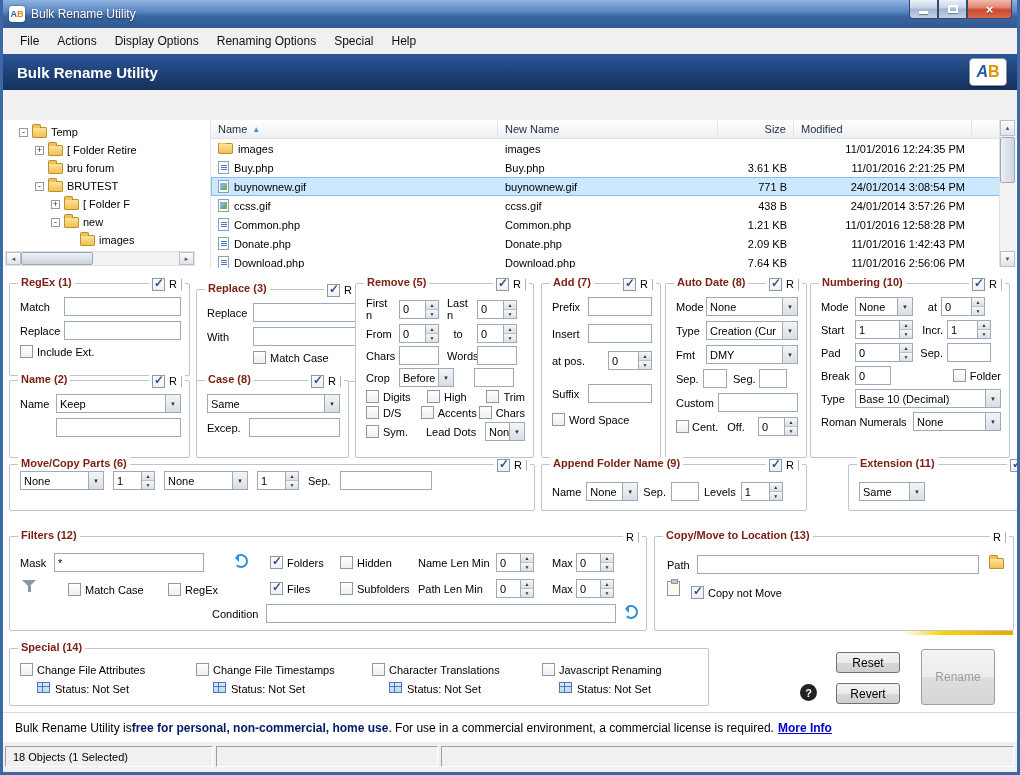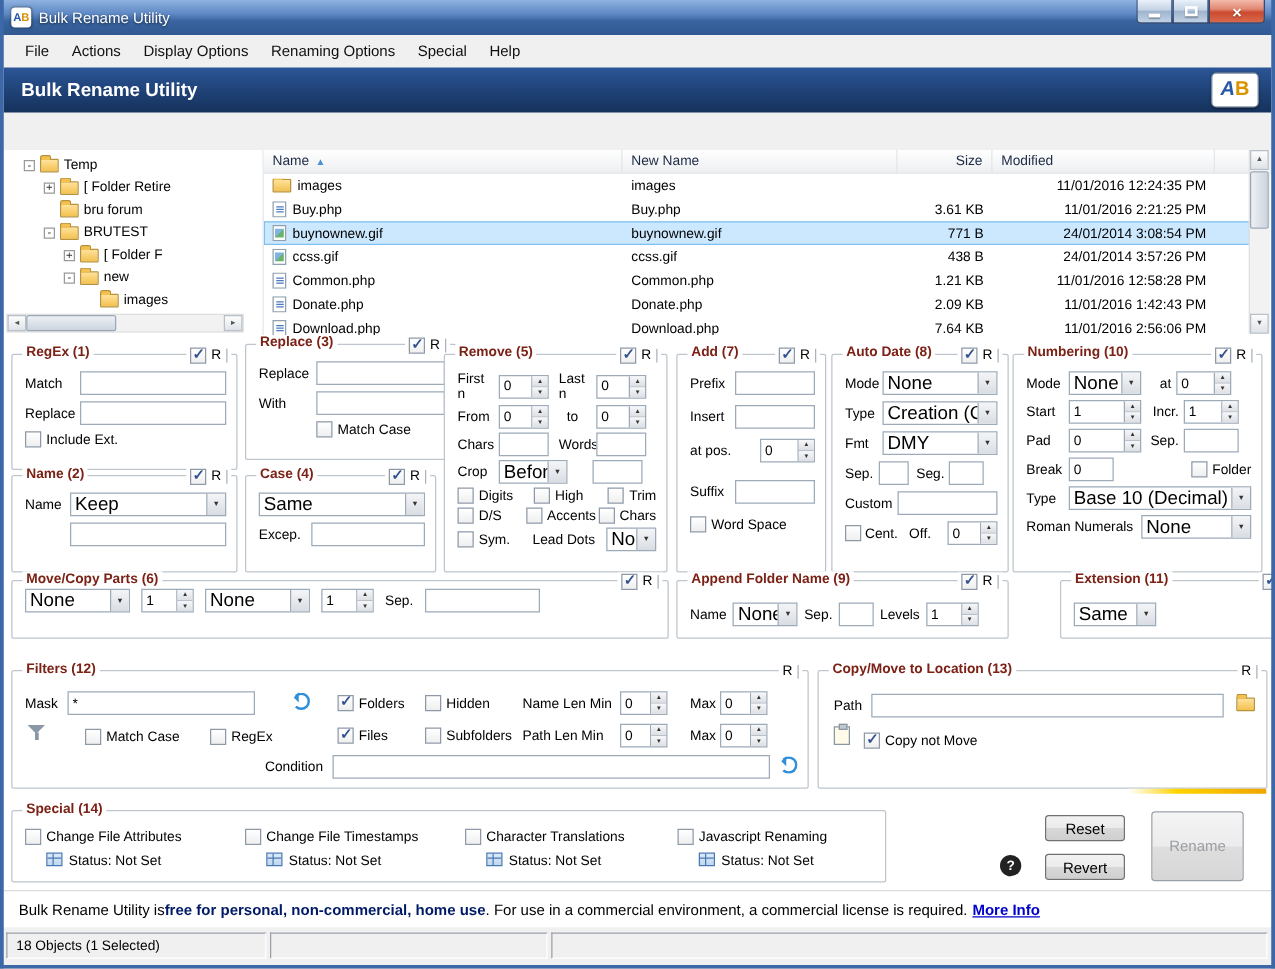--- a/index.html
+++ b/index.html
@@ -76,21 +76,21 @@
 .gctrl{position:absolute;top:-7px;right:4px;background:#fff;display:flex;align-items:center;gap:4px;padding:0 3px;height:14px}
 .rbtn{font-size:11px;color:#000}
 .rdiv{width:1px;height:11px;background:#aab2bc}
 .grow{display:flex;align-items:center;margin:0 8px 5px 10px}
 .lbl{font-size:11px;flex:none}
 .cblbl{font-size:11px;margin-left:4px;white-space:nowrap}
 .ti{height:19px;border:1px solid #9daab8;font-size:11px;padding:0 3px;background:#fff;min-width:0;font-family:"Liberation Sans",sans-serif}
 .cb{width:13px;height:13px;border:1px solid #8e99a8;background:linear-gradient(#fff,#efefef);position:relative;flex:none}
 .cb.on::after{content:"✓";position:absolute;left:1px;top:-3px;font-size:12px;font-weight:bold;color:#31528f}
 .combo{height:19px;border:1px solid #9daab8;background:#fff;display:inline-flex;align-items:center;overflow:hidden;flex:none}
-.cv{flex:1;padding:0 3px;font-size:15px;white-space:nowrap;overflow:hidden}
+.cv{flex:1;padding:0 3px;font-size:11px;white-space:nowrap;overflow:hidden}
 .ca{width:15px;align-self:stretch;background:linear-gradient(#f4f5f7,#d9dde3);border-left:1px solid #9daab8;display:flex;align-items:center;justify-content:center;font-size:6px;color:#333;flex:none}
 .spin{height:19px;border:1px solid #9daab8;background:#fff;display:inline-flex;overflow:hidden;flex:none}
 .sv{flex:1;padding:0 3px;font-size:11px;display:flex;align-items:center}
 .sb{width:13px;display:flex;flex-direction:column;border-left:1px solid #9daab8;flex:none}
 .su,.sd{flex:1;font-size:5px;color:#333;background:linear-gradient(#f6f7f9,#dcdfe4);display:flex;align-items:center;justify-content:center}
 .su{border-bottom:1px solid #b9c0c9}
 .abs{position:absolute}
 .btn{position:absolute;border:1px solid #707070;border-radius:3px;background:linear-gradient(#f2f2f2,#ebebeb 50%,#d8d8d8 51%,#cfcfcf);font-size:12px;display:flex;align-items:center;justify-content:center}
 .btn.big{font-size:12px;color:#9a9da2;background:linear-gradient(#f4f4f4,#ececec 50%,#dedede 51%,#d6d6d6);border-color:#9aa0a8}
 #yellowline{position:absolute;background:linear-gradient(to right,#fff,#ffd400 35%,#f0a400)}
@@ -309,21 +309,21 @@
           <span class="combo" style="flex:1">
             <span class="cv">Keep</span>
             <span class="ca">▼</span>
           </span>
         </div>
       <div class="grow" style="margin-left:46px">
           <input class="ti" style="flex: 1 1 0%;" value="">
         </div>
     </div>
 
-    <div class="gbox" style="left:193px;top:7px;width:169px;height:93px">
+    <div class="gbox" style="left:193px;top:21px;width:169px;height:93px">
       <span class="gtitle">Replace (3)</span>
       <span class="gctrl">
           <span class="cb on"></span>
           <span class="rbtn">R</span>
           <span class="rdiv"></span>
         </span>
       <div class="grow">
           <span class="lbl" style="width:46px">Replace</span>
           <input class="ti" style="flex: 1 1 0%;" value="">
         </div>
@@ -331,21 +331,21 @@
           <span class="lbl" style="width:46px">With</span>
           <input class="ti" style="flex: 1 1 0%;" value="">
         </div>
       <div class="grow" style="margin-left:56px">
           <span class="cb"></span>
           <span class="cblbl">Match Case</span>
         </div>
     </div>
 
     <div class="gbox" style="left:193px;top:112px;width:153px;height:78px">
-      <span class="gtitle">Case (4)</span>
+      <span class="gtitle">Case (8)</span>
       <span class="gctrl">
           <span class="cb on"></span>
           <span class="rbtn">R</span>
           <span class="rdiv"></span>
         </span>
       <div class="grow">
           <span class="combo" style="flex:1">
             <span class="cv">Same</span>
             <span class="ca">▼</span>
           </span>

